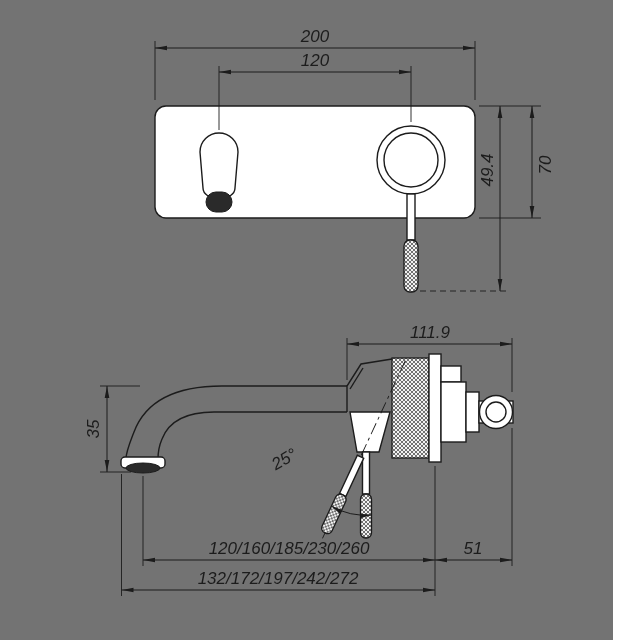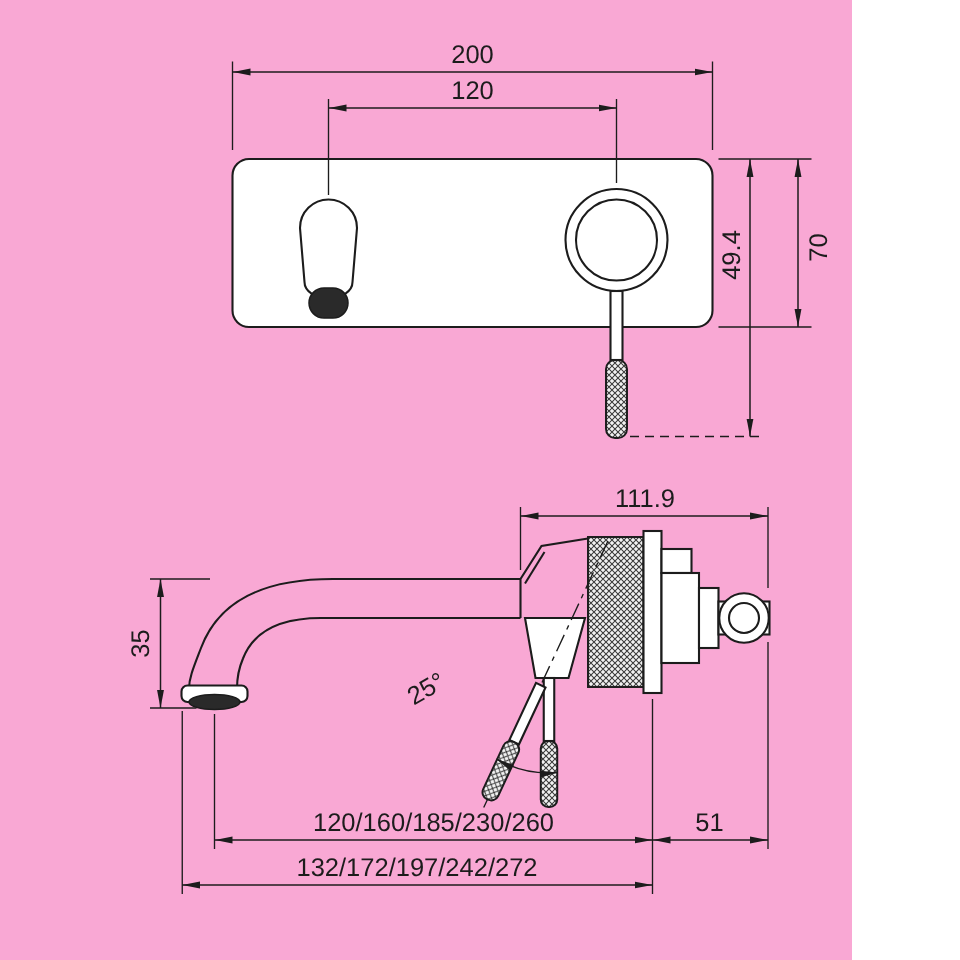--- a/index.html
+++ b/index.html
@@ -1,16 +1,16 @@
 <!DOCTYPE html>
 <html><head>
 <meta charset="utf-8">
 <style>
   html,body{margin:0;padding:0;background:#ffffff;}
-  .stage{width:568px;height:640px;background:#f9a8d4;position:relative;}
+  .stage{width:613px;height:640px;background:#737373;position:relative;font-style:italic;}
   svg{display:block;}
   .obj{stroke:#1c1c1c;stroke-width:1.4;fill:none;}
   .objw{stroke:#1c1c1c;stroke-width:1.4;fill:#ffffff;}
   .diml{stroke:#1c1c1c;stroke-width:1;fill:none;}
   .extl{stroke:#1c1c1c;stroke-width:0.9;fill:none;}
   .dashl{stroke:#1c1c1c;stroke-width:0.9;fill:none;stroke-dasharray:6 4;}
   .axisl{stroke:#1c1c1c;stroke-width:0.9;fill:none;stroke-dasharray:12 4 3 4;}
   .dark{fill:#2a2a2a;stroke:#1c1c1c;stroke-width:1;}
   .knurlfill{fill:url(#knurl);stroke:#1c1c1c;stroke-width:1.3;}
   .dim{font-family:"Liberation Sans","DejaVu Sans",sans-serif;font-size:17px;fill:#1c1c1c;text-anchor:middle;}

